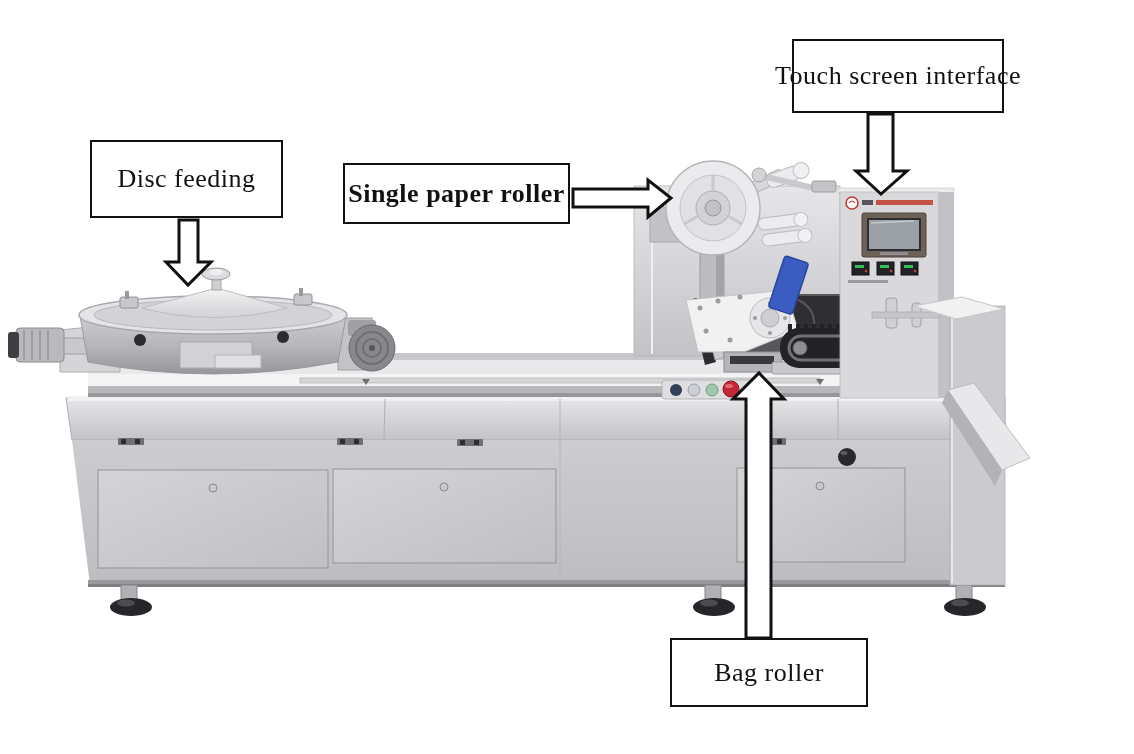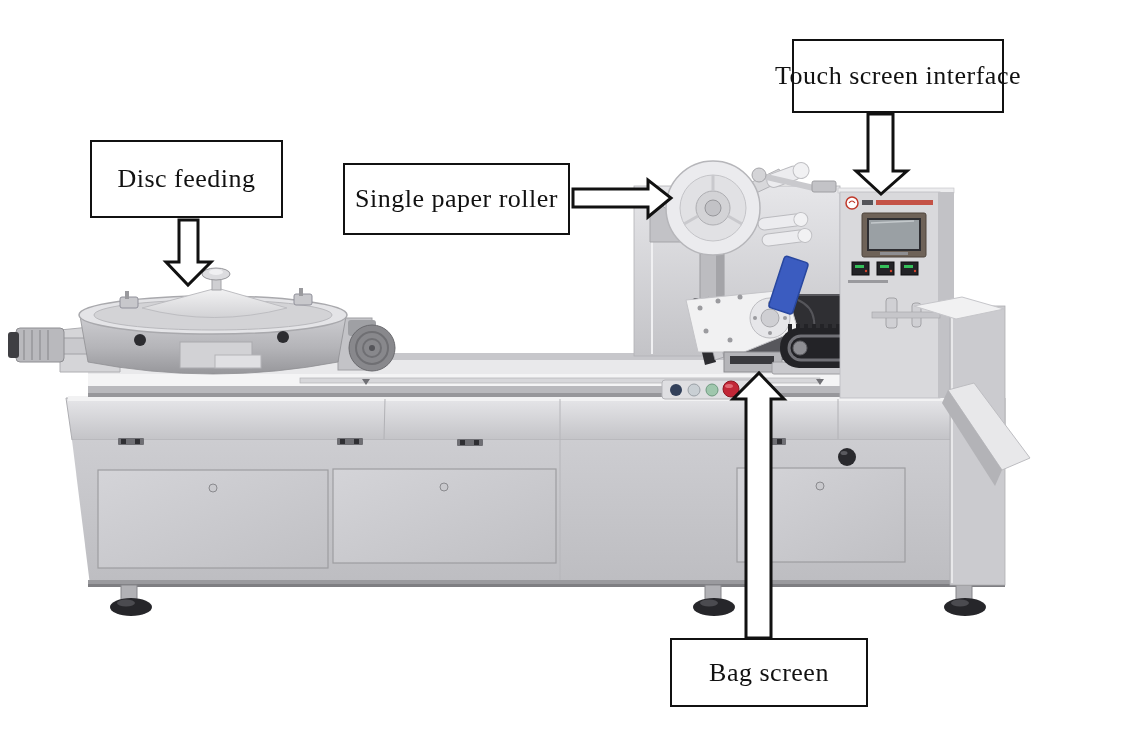--- a/index.html
+++ b/index.html
@@ -7,21 +7,21 @@
     position:relative;width:1134px;height:754px;background:#ffffff;
     overflow:hidden;font-family:"Liberation Serif", serif;
   }
   .machine-svg{position:absolute;left:0;top:0;}
   .callout{
     position:absolute;box-sizing:border-box;border:2px solid #111;background:#ffffff;
     display:flex;align-items:center;justify-content:center;
     font-size:26px;color:#111;letter-spacing:0.5px;white-space:nowrap;
   }
   #callout-disc   {left:90px;  top:140px; width:193px; height:78px;justify-content:center;}
-  #callout-paper  {left:343px; top:163px; width:227px; height:72px;}
+  #callout-paper  {left:343px; top:163px; width:227px; height:61px;font-weight:bold;}
   #callout-touch  {left:747px; top:39px;  width:212px; height:74px;margin-left:45px;}
   #callout-bag    {left:670px; top:638px; width:198px; height:69px;}
 </style>
 </head>
 <body>
 
 <div class="stage">
 
   <svg class="machine-svg" width="1134" height="754" viewBox="0 0 1134 754">
     <defs>
@@ -342,16 +342,16 @@
   <div class="callout" id="callout-disc">
     <span>Disc feeding</span>
   </div>
   <div class="callout" id="callout-paper">
     <span>Single paper roller</span>
   </div>
   <div class="callout" id="callout-touch">
     <span>Touch screen interface</span>
   </div>
   <div class="callout" id="callout-bag">
-    <span>Bag screen</span>
+    <span>Bag roller</span>
   </div>
 
 </div>
 
 </body></html>

